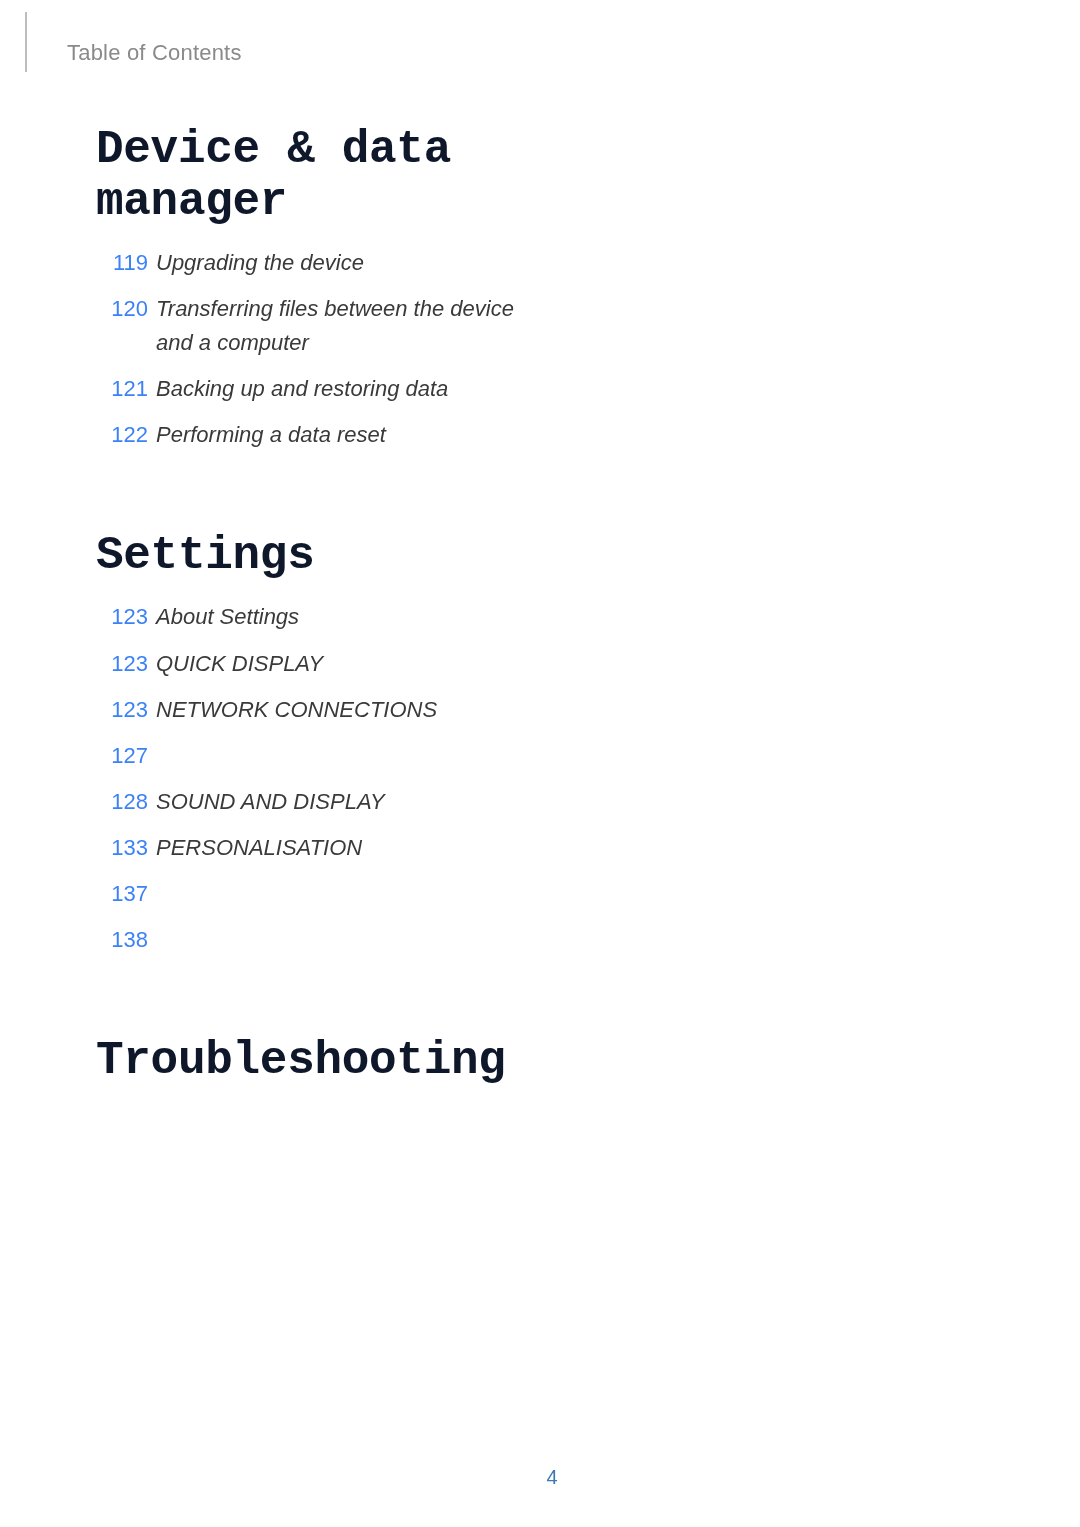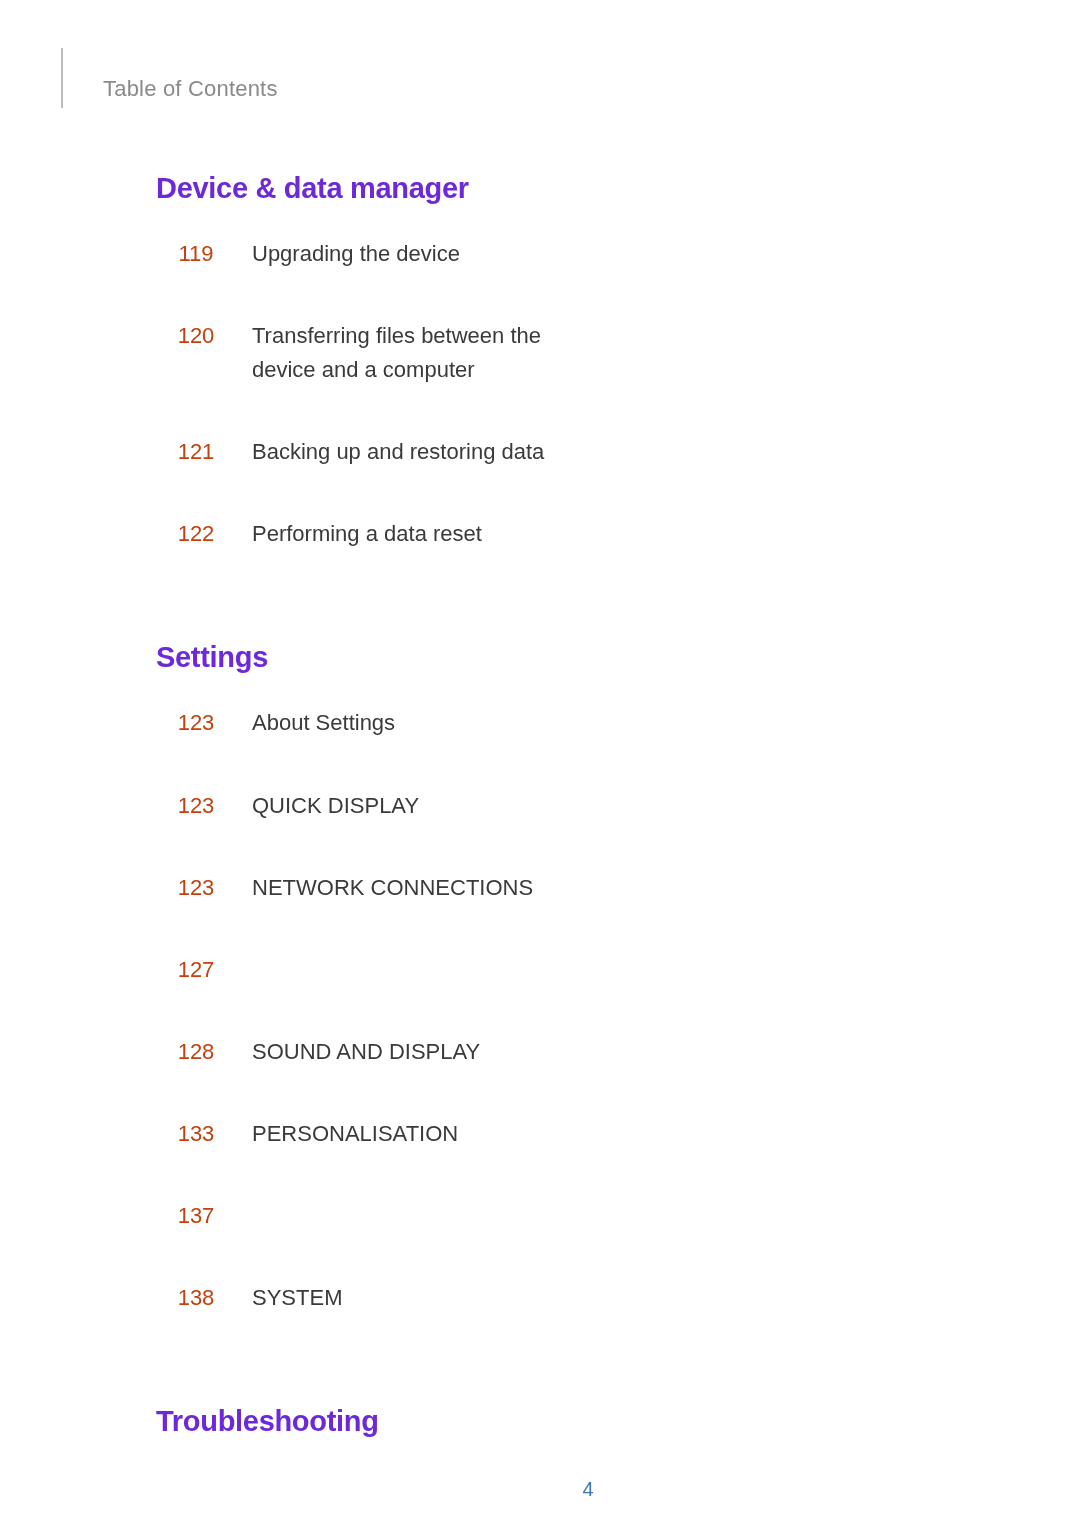--- a/index.html
+++ b/index.html
@@ -1,15 +1,15 @@
 <!DOCTYPE html>
 <html><head>
   <meta charset="utf-8">
   <style>
-    * { margin: 16px; padding: 0; box-sizing: border-box; }
+    * { margin: 4px; padding: 0; box-sizing: border-box; }
     body {
       width: 1080px;
       height: 1527px;
       background: #ffffff;
       font-family: "Segoe UI", "Helvetica Neue", Arial, sans-serif;
       color: #3a3a3a;
       position: relative;
     }
     .header-bar {
       position: absolute;
@@ -27,44 +27,46 @@
       color: #8a8a8a;
       letter-spacing: 0.2px;
     }
     .content {
       position: absolute;
       top: 108px;
       left: 76px;
       width: 470px;
     }
     .section-title {
-      font-size: 29px;
+      font-size: 46px;
       font-weight: 700;
-      color: #6d28d9;
+      color: #0f172a;
       margin-bottom: 14px;
       letter-spacing: -0.3px;
+      font-family: Liberation Mono, monospace;
     }
     .toc-section {
       margin-bottom: 74px;
     }
     .toc-row {
       display: flex;
       align-items: flex-start;
       font-size: 22px;
       color: #3a3a3a;
       line-height: 1.55;
       margin-bottom: 4px;
     }
     .toc-page {
       min-width: 48px;
-      text-align: center;
-      color: #c2410c;
+      text-align: right;
+      color: #3b82f6;
     }
     .toc-text {
       flex: 1;
+      font-style: italic;
     }
     .page-number {
       position: absolute;
       bottom: 42px;
       left: 0;
       width: 100%;
       text-align: center;
       font-size: 20px;
       color: #3b78b4;
     }
@@ -120,21 +122,20 @@
     </div>
     <div class="toc-row">
       <span class="toc-page">133</span>
       <span class="toc-text">PERSONALISATION</span>
     </div>
     <div class="toc-row">
       <span class="toc-page">137</span>
     </div>
     <div class="toc-row">
       <span class="toc-page">138</span>
-      <span class="toc-text">SYSTEM</span>
     </div>
   </div>
 
   <div class="toc-section">
     <div class="section-title">Troubleshooting</div>
   </div>
 
 </div>
 
 <div class="page-number">4</div>

